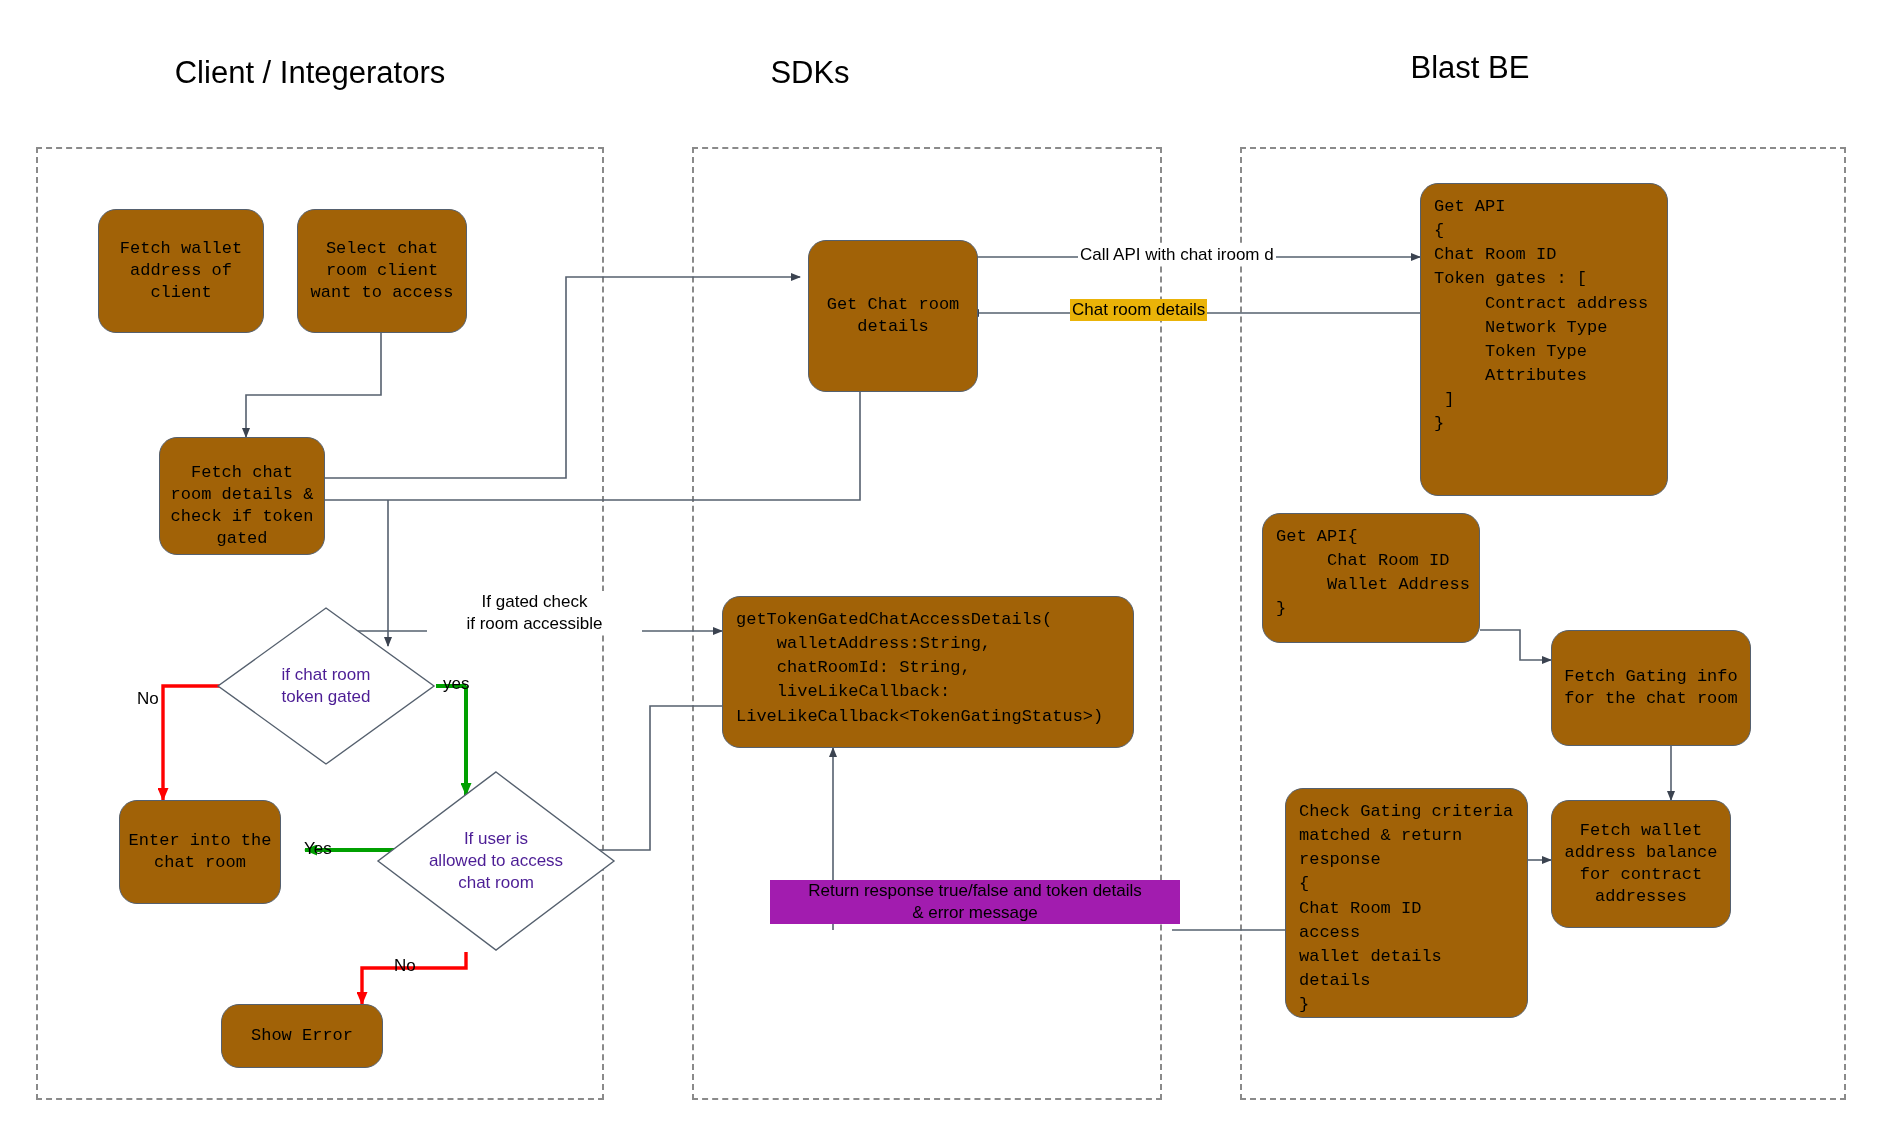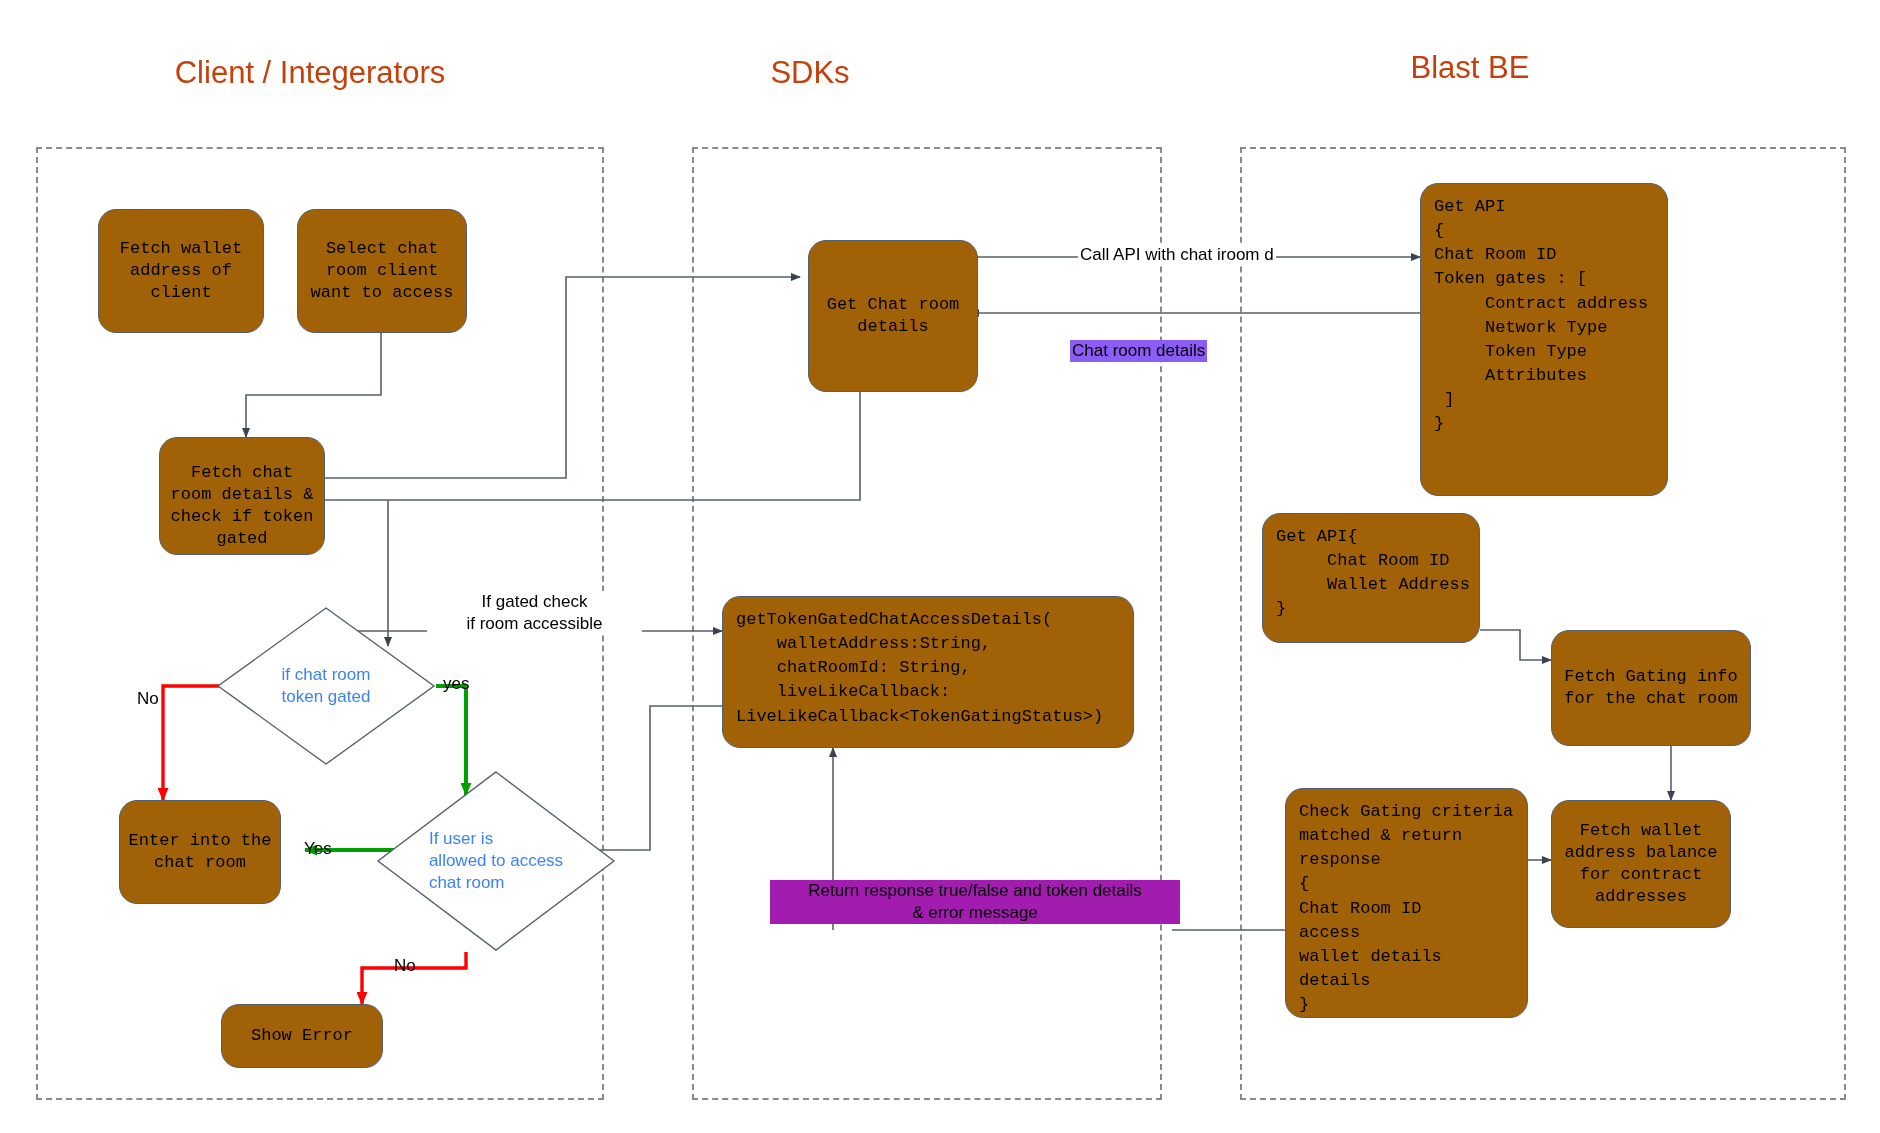--- a/index.html
+++ b/index.html
@@ -11,21 +11,21 @@
     position: relative;
     width: 1880px;
     height: 1133px;
     background: #ffffff;
     font-family: "Liberation Sans", sans-serif;
     overflow: hidden;
   }
   .lane-title {
     position: absolute;
     font-size: 31px;
-    color: #c2410c;
+    color: #000000;
     text-align: center;
     white-space: nowrap;
     font-family: "Liberation Sans", sans-serif;
   }
   .lane {
     position: absolute;
     border: 2px dashed #8a8a8a;
     background: transparent;
     box-sizing: border-box;
   }
@@ -61,24 +61,24 @@
   .diamond .dshape {
     position: absolute;
     inset: 0;
   }
   .diamond .dlabel {
     position: absolute;
     inset: 0;
     display: flex;
     align-items: center;
     justify-content: center;
-    text-align: left;
+    text-align: center;
     font-size: 17px;
     line-height: 1.30;
-    color: #3b82f6;
+    color: #4c1d95;
     font-family: "Liberation Sans", sans-serif;
   }
   .edge-label {
     position: absolute;
     font-size: 17px;
     color: #000000;
     background: transparent;
     white-space: pre;
     line-height: 1.3;
     font-family: "Liberation Sans", sans-serif;
@@ -268,18 +268,18 @@
 
   <div class="edge-label" style="left:304px; top:838px;">Yes</div>
 
   <div class="edge-label" style="left:394px; top:955px;">No</div>
 
   <div class="edge-label center" style="left:427px; top:591px; width:215px; white-space:pre-line; background:#ffffff;">If gated check
 if room accessible</div>
 
   <div class="edge-label" style="left:1078px; top:244px; background:#ffffff; padding:0 2px;">Call API with chat iroom d</div>
 
-  <div class="edge-label" style="left:1070px; top:299px; background:#8b5cf6; padding:0 2px;margin-top:41px;">Chat room details</div>
+  <div class="edge-label" style="left:1070px; top:299px; background:#eab308; padding:0 2px;">Chat room details</div>
 
   <div class="edge-label center" style="left:770px; top:880px; width:410px; white-space:pre-line; background:#a21caf;">Return response true/false and token details
 &amp; error message</div>
 
 </div>
 
 </body></html>

